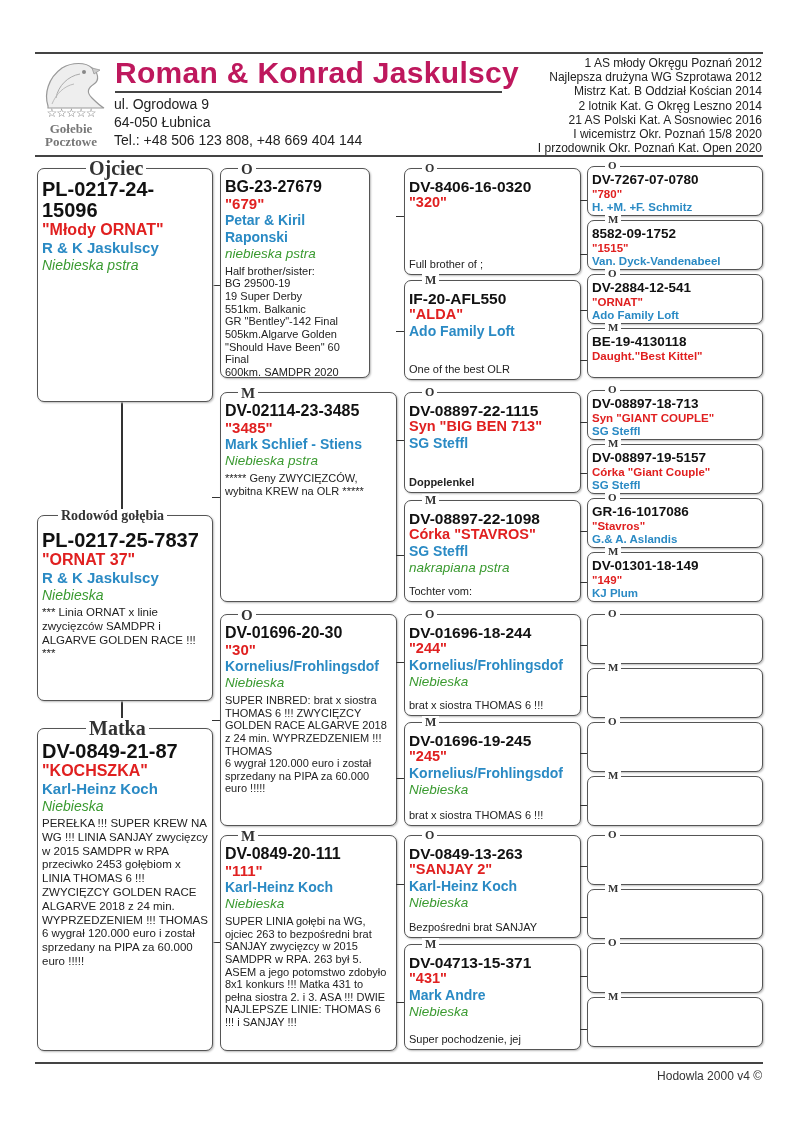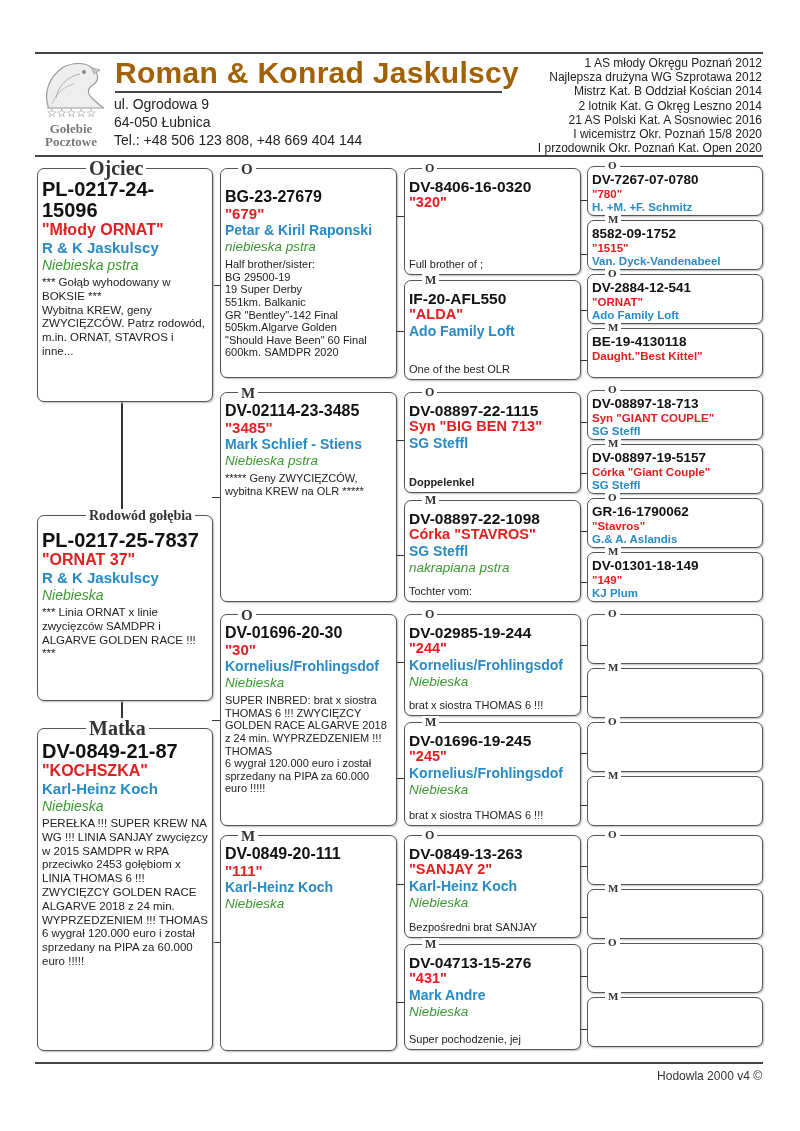--- a/index.html
+++ b/index.html
@@ -2,21 +2,21 @@
 <html><head>
 <meta charset="utf-8">
 <style>
   html,body{margin:0;padding:0;background:#fff;}
   body{width:800px;height:1131px;position:relative;overflow:hidden;font-family:"Liberation Sans",sans-serif;color:#111;}
   .hline{position:absolute;left:35px;width:728px;height:2px;background:#444;}
   .logo{position:absolute;left:34px;top:58px;width:74px;height:92px;}
   .logo-stars{position:absolute;left:0;top:48px;width:74px;text-align:center;font-size:12px;color:#777;letter-spacing:-1px;}
   .logo-t1,.logo-t2{position:absolute;left:0;width:74px;text-align:center;font-family:"Liberation Serif",serif;font-weight:bold;color:#777;font-size:13px;}
   .logo-t1{top:63px;} .logo-t2{top:76px;}
-  .title{position:absolute;left:115px;top:56px;font-size:30px;font-weight:bold;color:#a16207;letter-spacing:0.3px;}
+  .title{position:absolute;left:115px;top:56px;font-size:30px;font-weight:bold;color:#be185d;letter-spacing:0.3px;}
   .title-rule{position:absolute;left:115px;top:91px;width:387px;height:2px;background:#444;}
   .addr{position:absolute;left:114px;font-size:14px;color:#222;}
   .ach{position:absolute;right:38px;top:56px;text-align:right;font-size:12px;line-height:14.2px;color:#222;}
   .box{position:absolute;border:1.5px solid #555;border-radius:7px;background:#fff;box-shadow:1px 1px 2px #bbb;box-sizing:border-box;overflow:hidden;padding:0 4px;}
   .lbl{position:absolute;background:#fff;font-family:"Liberation Serif",serif;font-weight:bold;color:#333;padding:0 3px;line-height:1;}
   .ring{font-size:20px;font-weight:bold;line-height:1.05;color:#111;}
   .name{font-size:16px;font-weight:bold;color:#e02020;line-height:1.1;}
   .breeder{font-size:15px;font-weight:bold;color:#2a8ac4;line-height:1.2;}
   .color{font-size:14px;font-style:italic;color:#3a9a30;line-height:1.25;}
   .note{font-size:11.5px;color:#222;line-height:1.2;margin-top:2px;}
@@ -78,47 +78,44 @@
 <div class="conn" style="left:212px;top:285px;width:8px;height:1px;"></div>
 <div class="conn" style="left:212px;top:497px;width:8px;height:1px;"></div>
 <div class="conn" style="left:212px;top:720px;width:8px;height:1px;"></div>
 <div class="conn" style="left:212px;top:942px;width:8px;height:1px;"></div>
 
 <div class="box c1" style="left:37px;top:168px;width:176px;height:234px;padding-top:10px;">
   <div class="ring">PL-0217-24-15096</div>
   <div class="name">"Młody ORNAT"</div>
   <div class="breeder">R &amp; K Jaskulscy</div>
   <div class="color">Niebieska pstra</div>
-  <div class="note" style="white-space:pre-line;">*** Gołąb wyhodowany w BOKSIE ***
-Wybitna KREW, geny ZWYCIĘZCÓW. Patrz rodowód,
-m.in. ORNAT, STAVROS i inne...</div>
 </div>
 <div class="lbl" style="left:86px;top:158px;font-size:20px;">Ojciec</div>
 
 <div class="box c1" style="left:37px;top:515px;width:176px;height:186px;padding-top:14px;">
   <div class="ring">PL-0217-25-7837</div>
   <div class="name">"ORNAT 37"</div>
   <div class="breeder">R &amp; K Jaskulscy</div>
   <div class="color">Niebieska</div>
   <div class="note">*** Linia ORNAT x linie zwycięzców SAMDPR i ALGARVE GOLDEN RACE !!! ***</div>
 </div>
-<div class="lbl" style="left:58px;top:509px;font-size:14px;margin-left:28px;">Rodowód gołębia</div>
+<div class="lbl" style="left:58px;top:509px;font-size:14px;">Rodowód gołębia</div>
 
 <div class="box c1" style="left:37px;top:728px;width:176px;height:323px;padding-top:12px;">
   <div class="ring">DV-0849-21-87</div>
   <div class="name">"KOCHSZKA"</div>
   <div class="breeder">Karl-Heinz Koch</div>
   <div class="color">Niebieska</div>
   <div class="note" style="white-space:pre-line;">PEREŁKA !!! SUPER KREW NA WG !!! LINIA SANJAY zwycięzcy w 2015 SAMDPR w RPA przeciwko 2453 gołębiom x LINIA THOMAS 6 !!! ZWYCIĘZCY GOLDEN RACE ALGARVE 2018 z 24 min. WYPRZEDZENIEM !!! THOMAS
 6 wygrał 120.000 euro i został sprzedany na PIPA za 60.000 euro !!!!!</div>
 </div>
 <div class="lbl" style="left:86px;top:718px;font-size:20px;">Matka</div>
 
 <div id="col2">
-    <div class="box c2" style="left: 220px; top: 168px; width: 177px; height: 210px; padding-top: 20px;">
+    <div class="box c2" style="left: 220px; top: 168px; width: 150px; height: 210px; padding-top: 10px;">
       <div class="ring">BG-23-27679</div>
       <div class="name">"679"</div>
       <div class="breeder">Petar &amp; Kiril Raponski</div>
       <div class="color">niebieska pstra</div>
       <div class="note" style="white-space: pre-line;">Half brother/sister:
 BG 29500-19
 19 Super Derby
 551km. Balkanic
 GR "Bentley"-142 Final
 505km.Algarve Golden
@@ -147,20 +144,21 @@
 6 wygrał 120.000 euro i został sprzedany na PIPA za 60.000 euro !!!!!</div>
     </div>
     <div class="lbl" style="left: 238px; top: 608px; font-size: 15px;">O</div>
     <div class="conn" style="left: 396px; top: 662px; width: 8px; height: 1px;"></div>
     <div class="conn" style="left: 396px; top: 778px; width: 8px; height: 1px;"></div>
     <div class="box c2" style="left: 220px; top: 835px; width: 177px; height: 216px; padding-top: 10px;">
       <div class="ring">DV-0849-20-111</div>
       <div class="name">"111"</div>
       <div class="breeder">Karl-Heinz Koch</div>
       <div class="color">Niebieska</div>
+      <div class="note" style="white-space: pre-line;">SUPER LINIA gołębi na WG, ojciec 263 to bezpośredni brat SANJAY zwycięzcy w 2015 SAMDPR w RPA. 263 był 5. ASEM a jego potomstwo zdobyło 8x1 konkurs !!! Matka 431 to pełna siostra 2. i 3. ASA !!! DWIE NAJLEPSZE LINIE: THOMAS 6 !!! i SANJAY !!!</div>
     </div>
     <div class="lbl" style="left: 238px; top: 829px; font-size: 15px;">M</div>
     <div class="conn" style="left: 396px; top: 884px; width: 8px; height: 1px;"></div>
     <div class="conn" style="left: 396px; top: 1002px; width: 8px; height: 1px;"></div>
   </div>
 <div id="col3">
     <div class="box c3" style="left: 404px; top: 168px; width: 177px; height: 107px; padding-top: 10px;">
       <div class="ring">DV-8406-16-0320</div>
       <div class="name">"320"</div>
       <div class="note bottom-note" style="white-space: pre-line;">Full brother of ;</div>
@@ -190,21 +188,21 @@
       <div class="ring">DV-08897-22-1098</div>
       <div class="name">Córka "STAVROS"</div>
       <div class="breeder">SG Steffl</div>
       <div class="color">nakrapiana pstra</div>
       <div class="note bottom-note" style="white-space: pre-line; text-align: right;">Tochter vom:</div>
     </div>
     <div class="lbl" style="left: 422px; top: 494px; font-size: 12px;">M</div>
     <div class="conn" style="left: 580px; top: 530.6px; width: 7px; height: 1px;"></div>
     <div class="conn" style="left: 580px; top: 581.6px; width: 7px; height: 1px;"></div>
     <div class="box c3" style="left: 404px; top: 614px; width: 177px; height: 102px; padding-top: 10px;">
-      <div class="ring">DV-02985-19-244</div>
+      <div class="ring">DV-01696-18-244</div>
       <div class="name">"244"</div>
       <div class="breeder">Kornelius/Frohlingsdof</div>
       <div class="color">Niebieska</div>
       <div class="note bottom-note" style="white-space: pre-line;">brat x siostra THOMAS 6 !!!</div>
     </div>
     <div class="lbl" style="left: 422px; top: 608px; font-size: 12px;">O</div>
     <div class="conn" style="left: 580px; top: 644.6px; width: 7px; height: 1px;"></div>
     <div class="conn" style="left: 580px; top: 695.6px; width: 7px; height: 1px;"></div>
     <div class="box c3" style="left: 404px; top: 722px; width: 177px; height: 104px; padding-top: 10px;">
       <div class="ring">DV-01696-19-245</div>
@@ -220,21 +218,21 @@
       <div class="ring">DV-0849-13-263</div>
       <div class="name">"SANJAY 2"</div>
       <div class="breeder">Karl-Heinz Koch</div>
       <div class="color">Niebieska</div>
       <div class="note bottom-note" style="white-space: pre-line;">Bezpośredni brat SANJAY</div>
     </div>
     <div class="lbl" style="left: 422px; top: 829px; font-size: 12px;">O</div>
     <div class="conn" style="left: 580px; top: 865.9px; width: 7px; height: 1px;"></div>
     <div class="conn" style="left: 580px; top: 917.4px; width: 7px; height: 1px;"></div>
     <div class="box c3" style="left: 404px; top: 944px; width: 177px; height: 106px; padding-top: 10px;">
-      <div class="ring">DV-04713-15-276</div>
+      <div class="ring">DV-04713-15-371</div>
       <div class="name">"431"</div>
       <div class="breeder">Mark Andre</div>
       <div class="color">Niebieska</div>
       <div class="note bottom-note" style="white-space: pre-line;">Super pochodzenie, jej</div>
     </div>
     <div class="lbl" style="left: 422px; top: 938px; font-size: 12px;">M</div>
     <div class="conn" style="left: 580px; top: 975.8px; width: 7px; height: 1px;"></div>
     <div class="conn" style="left: 580px; top: 1028.8px; width: 7px; height: 1px;"></div>
   </div>
 <div id="col4">
@@ -267,21 +265,21 @@
       <div class="breeder">SG Steffl</div>
     </div>
     <div class="lbl" style="left: 605px; top: 384px; font-size: 11px;">O</div>
     <div class="box c4" style="left: 587px; top: 444px; width: 176px; height: 50px; padding-top: 6px;">
       <div class="ring">DV-08897-19-5157</div>
       <div class="name">Córka "Giant Couple"</div>
       <div class="breeder">SG Steffl</div>
     </div>
     <div class="lbl" style="left: 605px; top: 438px; font-size: 11px;">M</div>
     <div class="box c4" style="left: 587px; top: 498px; width: 176px; height: 50px; padding-top: 6px;">
-      <div class="ring">GR-16-1790062</div>
+      <div class="ring">GR-16-1017086</div>
       <div class="name">"Stavros"</div>
       <div class="breeder">G.&amp; A. Aslandis</div>
     </div>
     <div class="lbl" style="left: 605px; top: 492px; font-size: 11px;">O</div>
     <div class="box c4" style="left: 587px; top: 552px; width: 176px; height: 50px; padding-top: 6px;">
       <div class="ring">DV-01301-18-149</div>
       <div class="name">"149"</div>
       <div class="breeder">KJ Plum</div>
     </div>
     <div class="lbl" style="left: 605px; top: 546px; font-size: 11px;">M</div>

